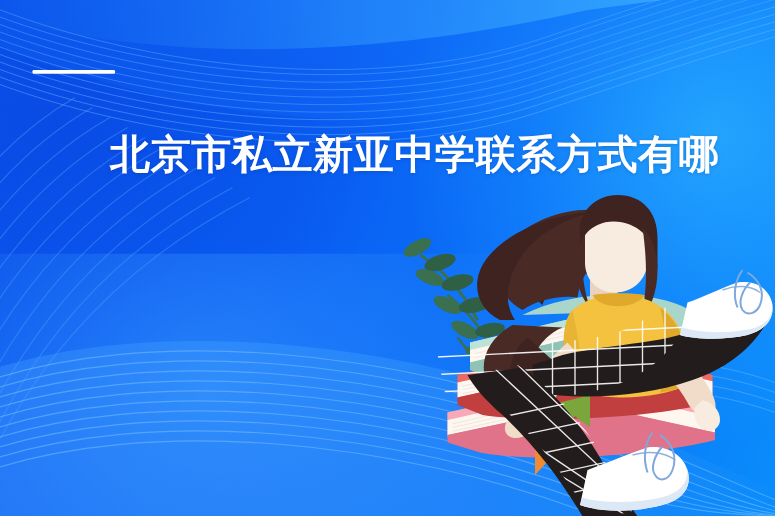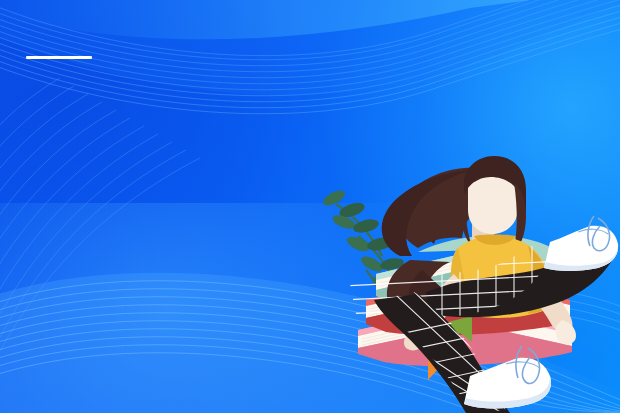--- a/index.html
+++ b/index.html
@@ -135,20 +135,21 @@
         <path d="M470,300 C520,284 570,288 620,306"></path>
         <path d="M470,308 C520,292 570,296 620,314"></path>
         <path d="M470,316 C520,300 570,304 620,322"></path>
         <path d="M470,324 C520,308 570,312 620,330"></path>
       </g>
     </g>
   </svg>
 
   <div class="accent-rule"></div>
 
+  <div class="headline">北京市私立新亚中学联系方式有哪</div>
 
   <div class="illus">
     <svg viewBox="0 0 298 261" xmlns="http://www.w3.org/2000/svg">
       <defs>
         <clipPath id="pantsClipA">
           <path d="M28,132 C70,120 120,126 164,116 C182,112 196,104 206,92 L228,104
                    C216,132 192,150 164,158 C124,170 72,168 34,162 Z"></path>
         </clipPath>
         <clipPath id="pantsClipB">
           <path d="M92,140 C118,156 142,182 158,210 C168,228 176,244 184,258

